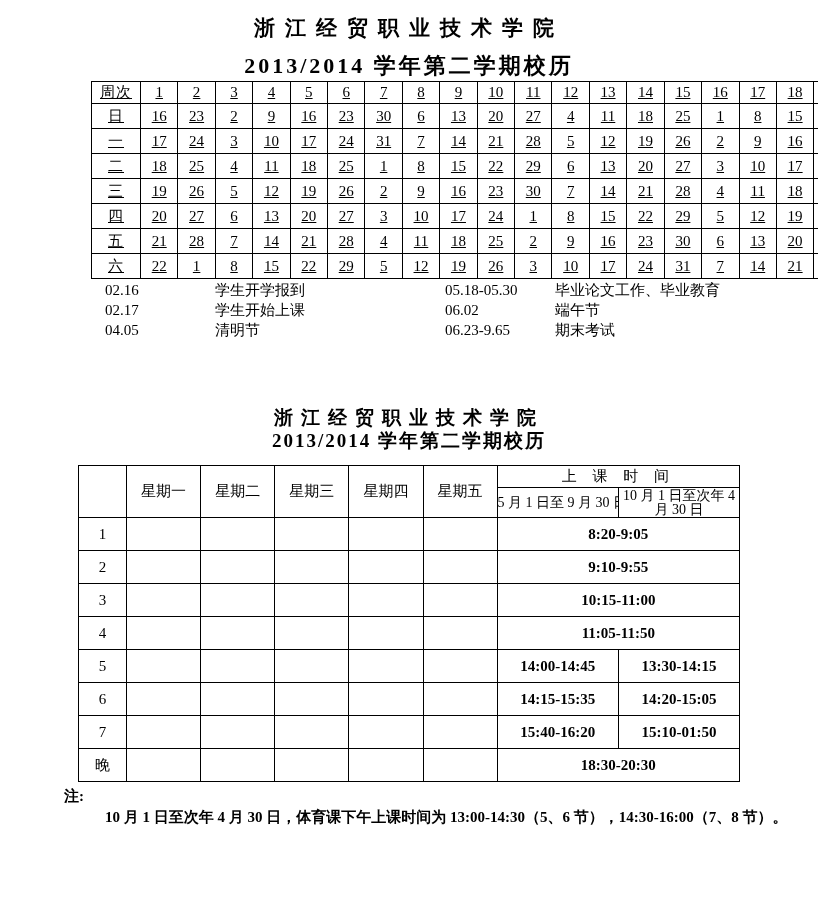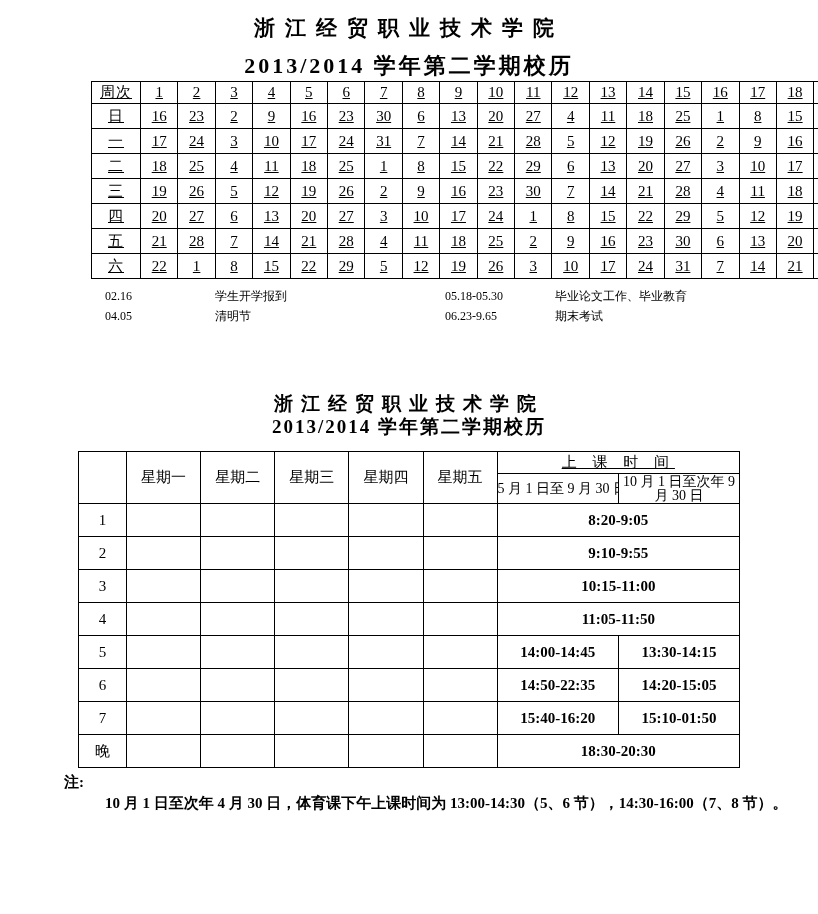--- a/index.html
+++ b/index.html
@@ -28,21 +28,21 @@
     border: 1px solid #000; padding: 0;
     text-align: center; vertical-align: middle;
     font-size: 15px; overflow: hidden;
   }
   .cal-table col.c-label { width: 49px; }
   .cal-table tr.hdr { height: 22px; }
   .cal-table tr.day { height: 25px; }
   .cal-table td.month-cell { letter-spacing: 6px; }
   .cal-table td.label-cell { letter-spacing: 1px; }
   
-  .events { margin-left: 105px; margin-top: 7px; font-size: 12px; }
+  .events { margin-left: 105px; margin-top: 1px; font-size: 15px; }
   .ev-row { line-height: 20px; white-space: nowrap; }
   .ev-date  { display: inline-block; width: 110px; }
   .ev-desc  { display: inline-block; width: 230px; }
   .ev-date2 { display: inline-block; width: 110px; }
   
   .sheet2 { margin-top: 66px; }
   .title2-line1 {
     text-align: center; font-size: 19px; font-weight: bold;
     letter-spacing: 8px; line-height: 23px;
   }
@@ -60,21 +60,21 @@
     border: 1px solid #000; padding: 0;
     text-align: center; vertical-align: middle;
     font-size: 15px; overflow: hidden;
   }
   .sched-table col.s-period { width: 48px; }
   .sched-table col.s-day { width: 74px; }
   .sched-table col.s-time { width: 121px; }
   .sched-table tr.h1 { height: 22px; }
   .sched-table tr.h2 { height: 30px; }
   .sched-table tr.body-row { height: 33px; }
-  .sched-table td.time-head { letter-spacing: 6px; text-decoration: underline; }
+  .sched-table td.time-head { letter-spacing: 6px; }
   .sched-table td.time-sub { font-size: 14px; line-height: 14px; }
   .sched-table td.time-sub .nowrap { white-space: nowrap; }
   .sched-table td.time-cell { font-weight: bold; }
   
   .notes { margin-left: 64px; margin-top: 4px; font-weight: bold; font-size: 15px; }
   .note-label { line-height: 20px; }
   .note-line { margin-left: 41px; line-height: 22px; white-space: nowrap; }
 </style>
 </head>
 <body>
@@ -262,20 +262,21 @@
           <td>7</td>
           <td>14</td>
           <td>21</td>
           <td>28</td>
         </tr>
       </tbody>
   </table>
 
   <div class="events">
       <div class="ev-row"><span class="ev-date">02.16</span><span class="ev-desc">学生开学报到</span><span class="ev-date2">05.18-05.30</span><span class="ev-desc3">毕业论文工作、毕业教育</span></div>
+      <div class="ev-row"><span class="ev-date">02.17</span><span class="ev-desc">学生开始上课</span><span class="ev-date2">06.02</span><span class="ev-desc3">端午节</span></div>
       <div class="ev-row"><span class="ev-date">04.05</span><span class="ev-desc">清明节</span><span class="ev-date2">06.23-9.65</span><span class="ev-desc3">期末考试</span></div>
     </div>
 </div>
 
 <div class="sheet2">
   <div class="title2-line1">浙江经贸职业技术学院</div>
   <div class="title2-line2">2013/2014 学年第二学期校历</div>
 
   <table class="sched-table">
     <colgroup>
@@ -293,21 +294,21 @@
           <td rowspan="2"></td>
           <td rowspan="2">星期一</td>
           <td rowspan="2">星期二</td>
           <td rowspan="2">星期三</td>
           <td rowspan="2">星期四</td>
           <td rowspan="2">星期五</td>
           <td class="time-head" colspan="2">上 课 时 间</td>
         </tr>
         <tr class="h2">
           <td class="time-sub"><span class="nowrap">5 月 1 日至 9 月 30 日</span></td>
-          <td class="time-sub">10 月 1 日至次年 9 月 30 日</td>
+          <td class="time-sub">10 月 1 日至次年 4 月 30 日</td>
         </tr>
         <tr class="body-row">
           <td>1</td>
           <td></td>
           <td></td>
           <td></td>
           <td></td>
           <td></td>
           <td class="time-cell" colspan="2">8:20-9:05</td>
         </tr>
@@ -348,21 +349,21 @@
           <td class="time-cell">14:00-14:45</td>
           <td class="time-cell">13:30-14:15</td>
         </tr>
         <tr class="body-row">
           <td>6</td>
           <td></td>
           <td></td>
           <td></td>
           <td></td>
           <td></td>
-          <td class="time-cell">14:50-22:35</td>
+          <td class="time-cell">14:15-15:35</td>
           <td class="time-cell">14:20-15:05</td>
         </tr>
         <tr class="body-row">
           <td>7</td>
           <td></td>
           <td></td>
           <td></td>
           <td></td>
           <td></td>
           <td class="time-cell">15:40-16:20</td>

